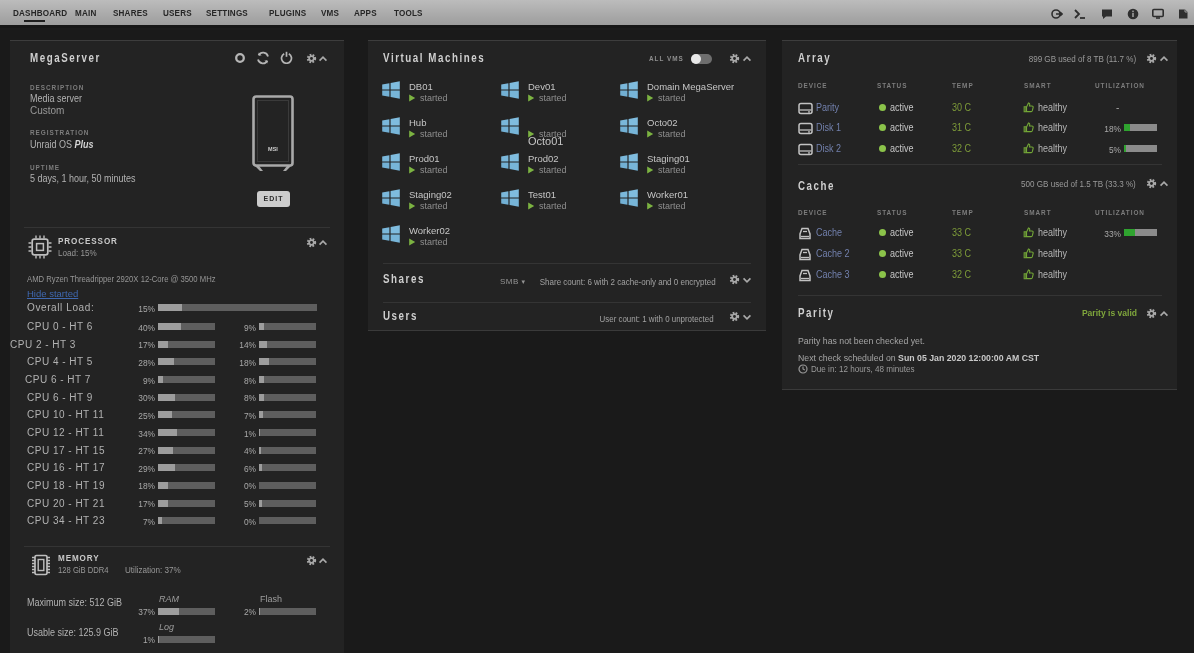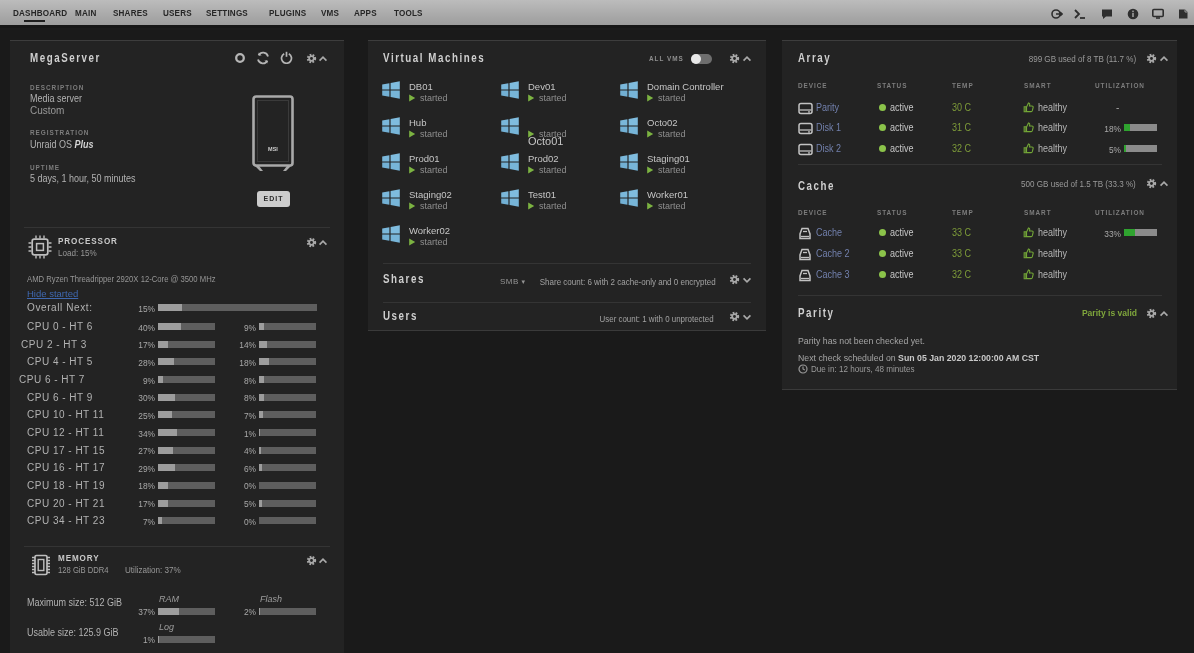--- a/index.html
+++ b/index.html
@@ -107,53 +107,53 @@
 <div class="abs" style="left:58px;top:249px;font-size:9px;color:#989898;transform:scaleX(0.9);transform-origin:0 50%">Load: 15%</div>
 <svg class="abs" style="left:306px;top:237px" width="11" height="11" viewBox="0 0 16 16">
     <circle cx="8" cy="8" r="5.2" fill="none" stroke="#a9a9a9" stroke-width="3.2" stroke-dasharray="2.4 1.85"></circle>
     <circle cx="8" cy="8" r="3.4" fill="none" stroke="#a9a9a9" stroke-width="2.6"></circle>
   </svg>
 <svg class="abs" style="left:318px;top:238px" width="10" height="10" viewBox="0 0 16 16">
     <path d="M2.5 10.5l5.5-5.5 5.5 5.5" fill="none" stroke="#a9a9a9" stroke-width="2.6"></path>
   </svg>
 <div class="abs dim" style="left:27px;top:274px">AMD Ryzen Threadripper 2920X 12-Core @ 3500 MHz</div>
 <div class="abs" style="left:27px;top:288.5px;font-size:9.5px;color:#3f68b0;text-decoration:underline">Hide started</div>
-<div class="abs cl" style="left:27px;top:303px;letter-spacing:0.6px">Overall Next:</div>
+<div class="abs cl" style="left:27px;top:303px;letter-spacing:0.6px">Overall Load:</div>
 <div class="abs pct" style="left:120px;top:303.5px;width:35px">15%</div>
 <div class="cbar" style="left:158px;top:304px;width:159px">
     <i style="width:15%"></i>
   </div>
 <div class="abs cl" style="left:27px;top:322.0px;letter-spacing:0.5px">CPU 0 - HT 6</div>
 <div class="abs pct" style="left:120px;top:322.5px;width:35px">40%</div>
 <div class="cbar" style="left:158px;top:323.0px;width:57px">
     <i style="width:40%"></i>
   </div>
 <div class="abs pct" style="left:221px;top:322.5px;width:35px">9%</div>
 <div class="cbar" style="left:259px;top:323.0px;width:57px">
     <i style="width:9%"></i>
   </div>
-<div class="abs cl" style="left:21px;top:339.7px;letter-spacing:0.5px">CPU 2 - HT 3</div>
+<div class="abs cl" style="left:10px;top:339.7px;letter-spacing:0.5px">CPU 2 - HT 3</div>
 <div class="abs pct" style="left:120px;top:340.2px;width:35px">17%</div>
 <div class="cbar" style="left:158px;top:340.7px;width:57px">
     <i style="width:17%"></i>
   </div>
 <div class="abs pct" style="left:221px;top:340.2px;width:35px">14%</div>
 <div class="cbar" style="left:259px;top:340.7px;width:57px">
     <i style="width:14%"></i>
   </div>
 <div class="abs cl" style="left:27px;top:357.3px;letter-spacing:0.5px">CPU 4 - HT 5</div>
 <div class="abs pct" style="left:120px;top:357.8px;width:35px">28%</div>
 <div class="cbar" style="left:158px;top:358.3px;width:57px">
     <i style="width:28%"></i>
   </div>
 <div class="abs pct" style="left:221px;top:357.8px;width:35px">18%</div>
 <div class="cbar" style="left:259px;top:358.3px;width:57px">
     <i style="width:18%"></i>
   </div>
-<div class="abs cl" style="left:19px;top:375.0px;letter-spacing:0.5px">CPU 6 - HT 7</div>
+<div class="abs cl" style="left:25px;top:375.0px;letter-spacing:0.5px">CPU 6 - HT 7</div>
 <div class="abs pct" style="left:120px;top:375.5px;width:35px">9%</div>
 <div class="cbar" style="left:158px;top:376.0px;width:57px">
     <i style="width:9%"></i>
   </div>
 <div class="abs pct" style="left:221px;top:375.5px;width:35px">8%</div>
 <div class="cbar" style="left:259px;top:376.0px;width:57px">
     <i style="width:8%"></i>
   </div>
 <div class="abs cl" style="left:27px;top:392.6px;letter-spacing:0.5px">CPU 6 - HT 9</div>
 <div class="abs pct" style="left:120px;top:393.1px;width:35px">30%</div>
@@ -244,21 +244,21 @@
   </svg>
 <svg class="abs" style="left:318px;top:556px" width="10" height="10" viewBox="0 0 16 16">
     <path d="M2.5 10.5l5.5-5.5 5.5 5.5" fill="none" stroke="#a9a9a9" stroke-width="2.6"></path>
   </svg>
 <div class="abs val" style="left:27px;top:598px">Maximum size: 512 GiB</div>
 <div class="abs" style="left:159px;top:595px;font-size:9px;font-style:italic;color:#9d9d9d">RAM</div>
 <div class="abs pct" style="left:120px;top:607px;width:35px">37%</div>
 <div class="cbar" style="left:158px;top:607.5px;width:57px">
     <i style="width:37%"></i>
   </div>
-<div class="abs" style="left:260px;top:595px;font-size:9px;font-style:italic;color:#9d9d9d">Flash</div>
+<div class="abs" style="left:260px;top:595px;font-size:9px;color:#9d9d9d">Flash</div>
 <div class="abs pct" style="left:221px;top:607px;width:35px">2%</div>
 <div class="cbar" style="left:259px;top:607.5px;width:57px">
     <i style="width:2%"></i>
   </div>
 <div class="abs val" style="left:27px;top:628px">Usable size: 125.9 GiB</div>
 <div class="abs" style="left:159px;top:623px;font-size:9px;font-style:italic;color:#9d9d9d">Log</div>
 <div class="abs pct" style="left:120px;top:635px;width:35px">1%</div>
 <div class="cbar" style="left:158px;top:635.5px;width:57px">
     <i style="width:1%"></i>
   </div>
@@ -294,21 +294,21 @@
 <svg class="abs" style="left:527px;top:94px" width="8" height="8" viewBox="0 0 10 10">
     <path d="M1.5 0.5l7.5 4.5-7.5 4.5z" fill="#7cb342"></path>
   </svg>
 <div class="abs" style="left:539px;top:94px;font-size:9px;color:#8f8f8f">started</div>
 <svg class="abs" style="left:619px;top:80px" width="20" height="20" viewBox="0 0 20 20">
     <path d="M1.2 4.6L8.4 3.2v6.2H1.2z" fill="#7ab7da"></path>
     <path d="M9.6 3L18.8 1.2v8.2H9.6z" fill="#7fbcde"></path>
     <path d="M1.2 10.6h7.2v6.2L1.2 15.4z" fill="#72b0d4"></path>
     <path d="M9.6 10.6h9.2v8.2L9.6 17z" fill="#77b5d8"></path>
   </svg>
-<div class="abs" style="left:647px;top:82px;font-size:9.5px;color:#c6c6c6">Domain Controller</div>
+<div class="abs" style="left:647px;top:82px;font-size:9.5px;color:#c6c6c6">Domain MegaServer</div>
 <svg class="abs" style="left:646px;top:94px" width="8" height="8" viewBox="0 0 10 10">
     <path d="M1.5 0.5l7.5 4.5-7.5 4.5z" fill="#7cb342"></path>
   </svg>
 <div class="abs" style="left:658px;top:94px;font-size:9px;color:#8f8f8f">started</div>
 <svg class="abs" style="left:381px;top:116px" width="20" height="20" viewBox="0 0 20 20">
     <path d="M1.2 4.6L8.4 3.2v6.2H1.2z" fill="#7ab7da"></path>
     <path d="M9.6 3L18.8 1.2v8.2H9.6z" fill="#7fbcde"></path>
     <path d="M1.2 10.6h7.2v6.2L1.2 15.4z" fill="#72b0d4"></path>
     <path d="M9.6 10.6h9.2v8.2L9.6 17z" fill="#77b5d8"></path>
   </svg>

